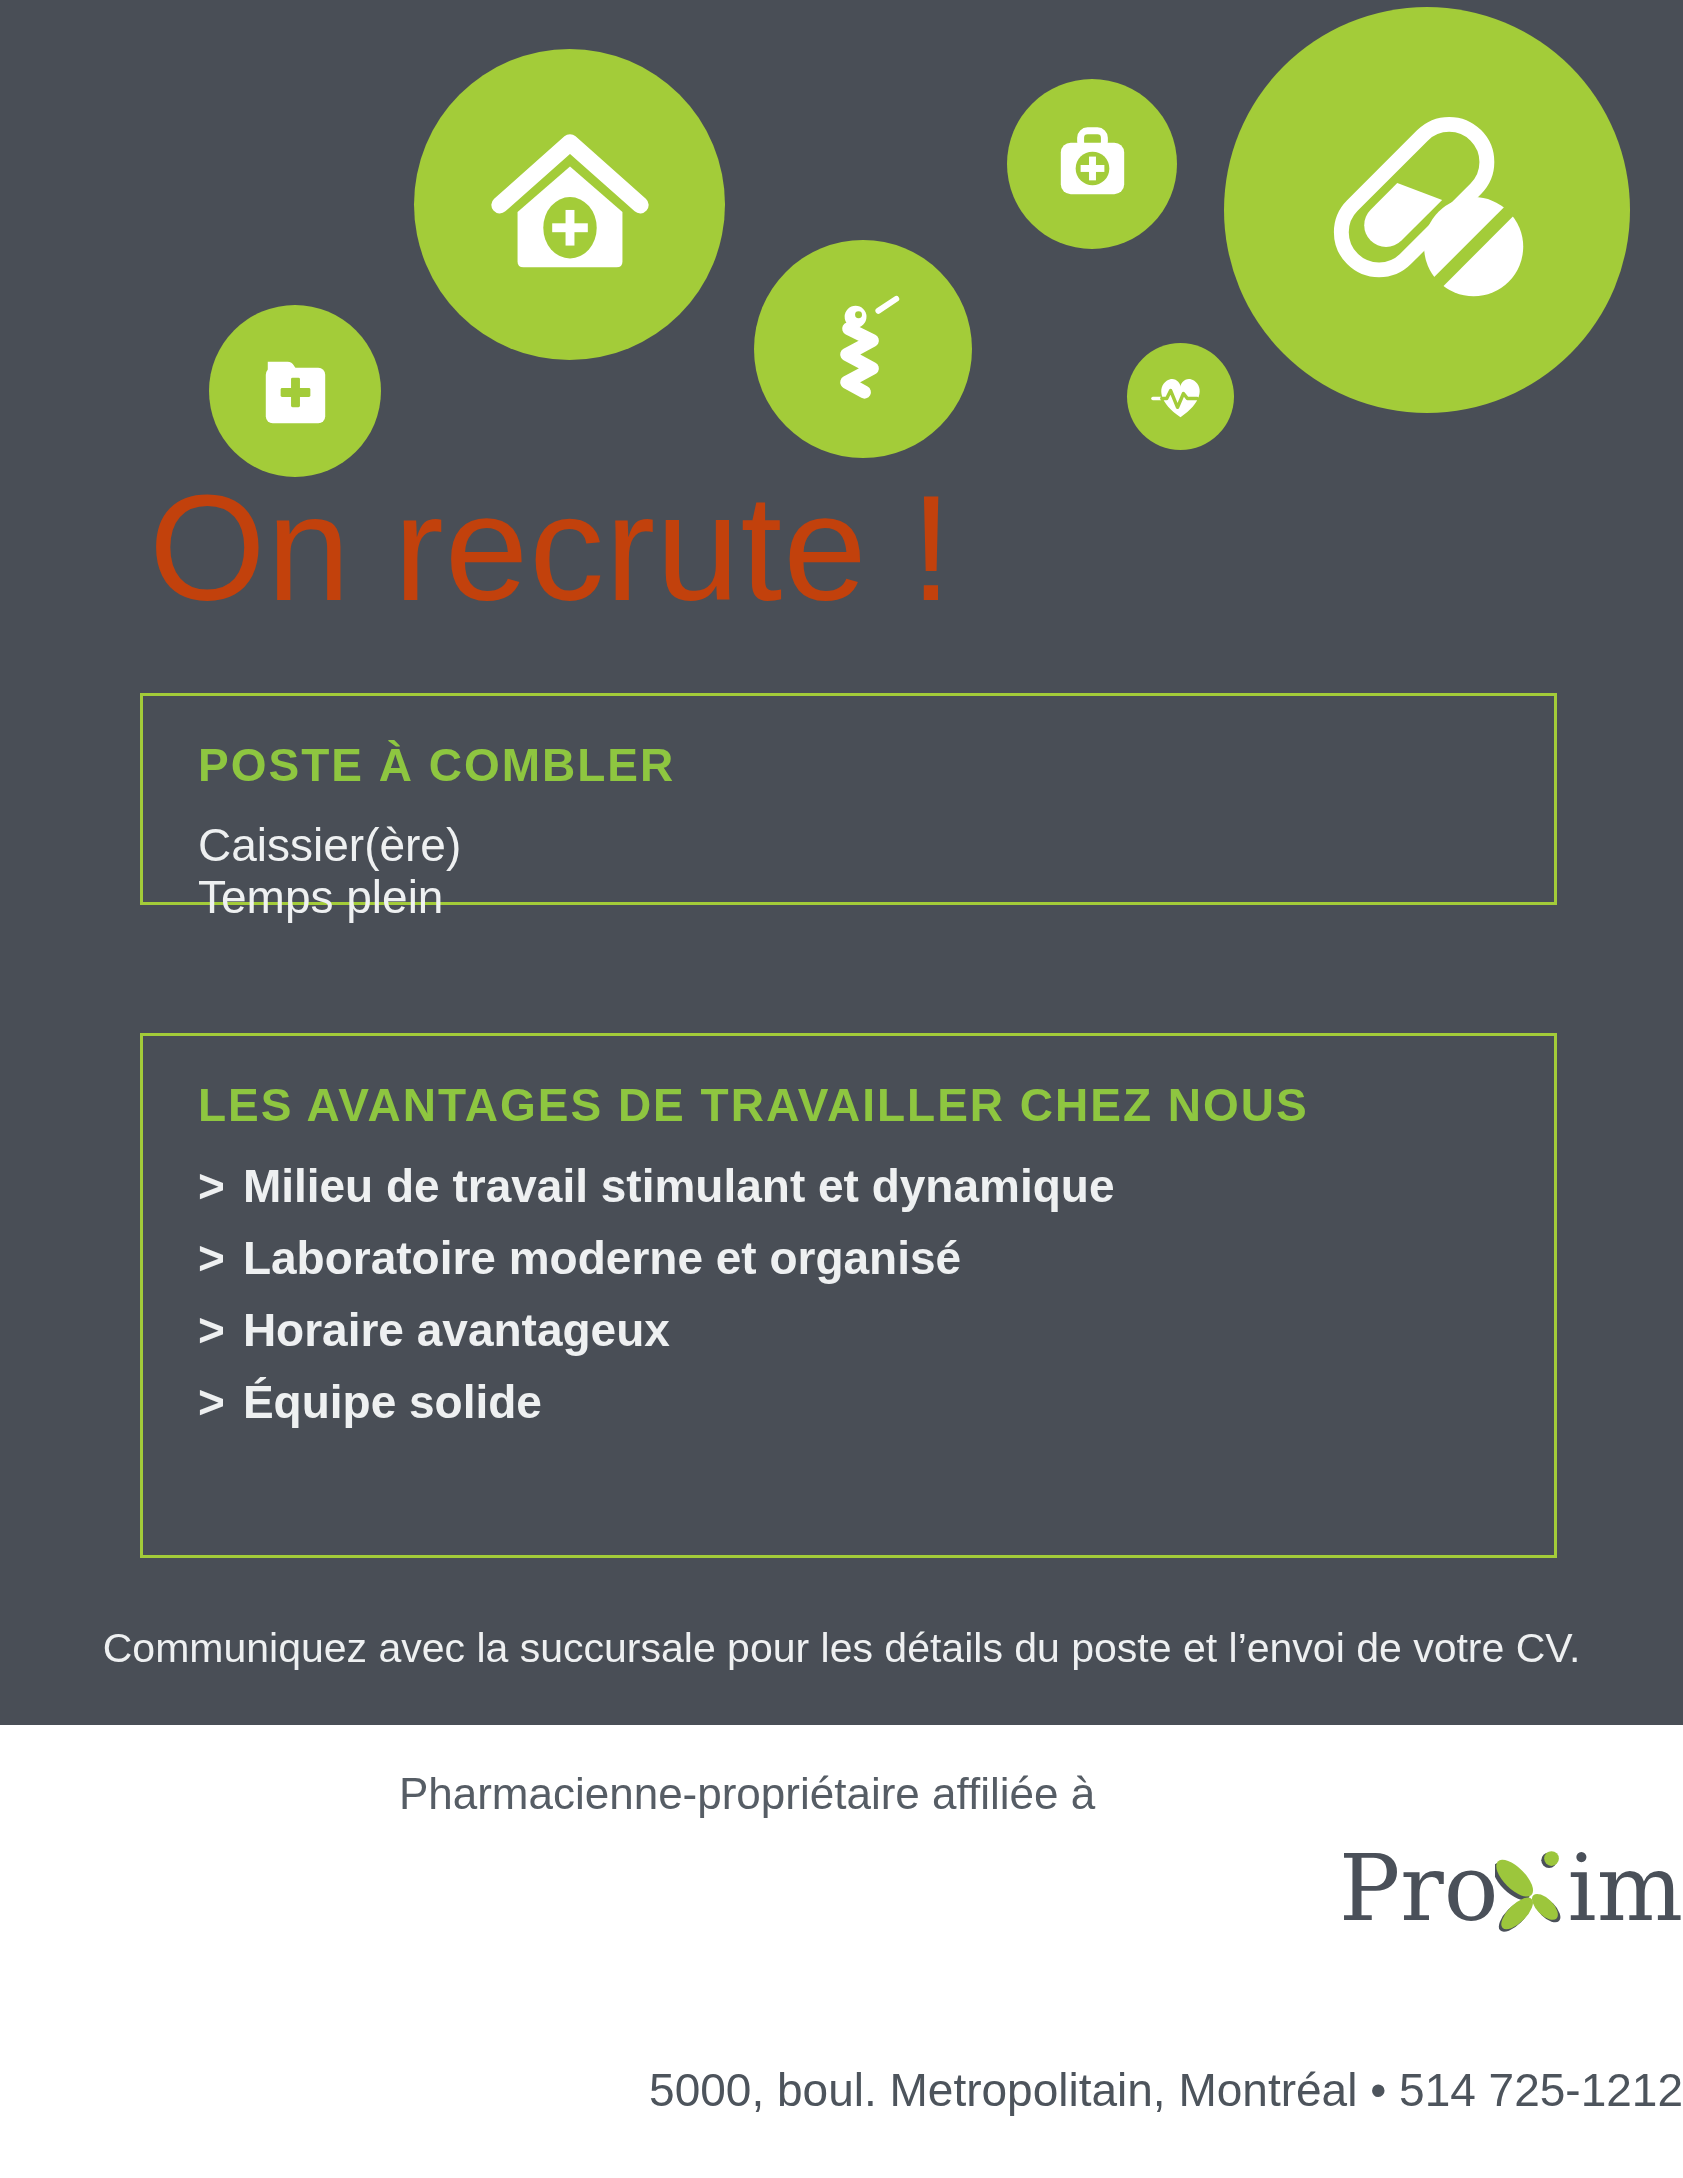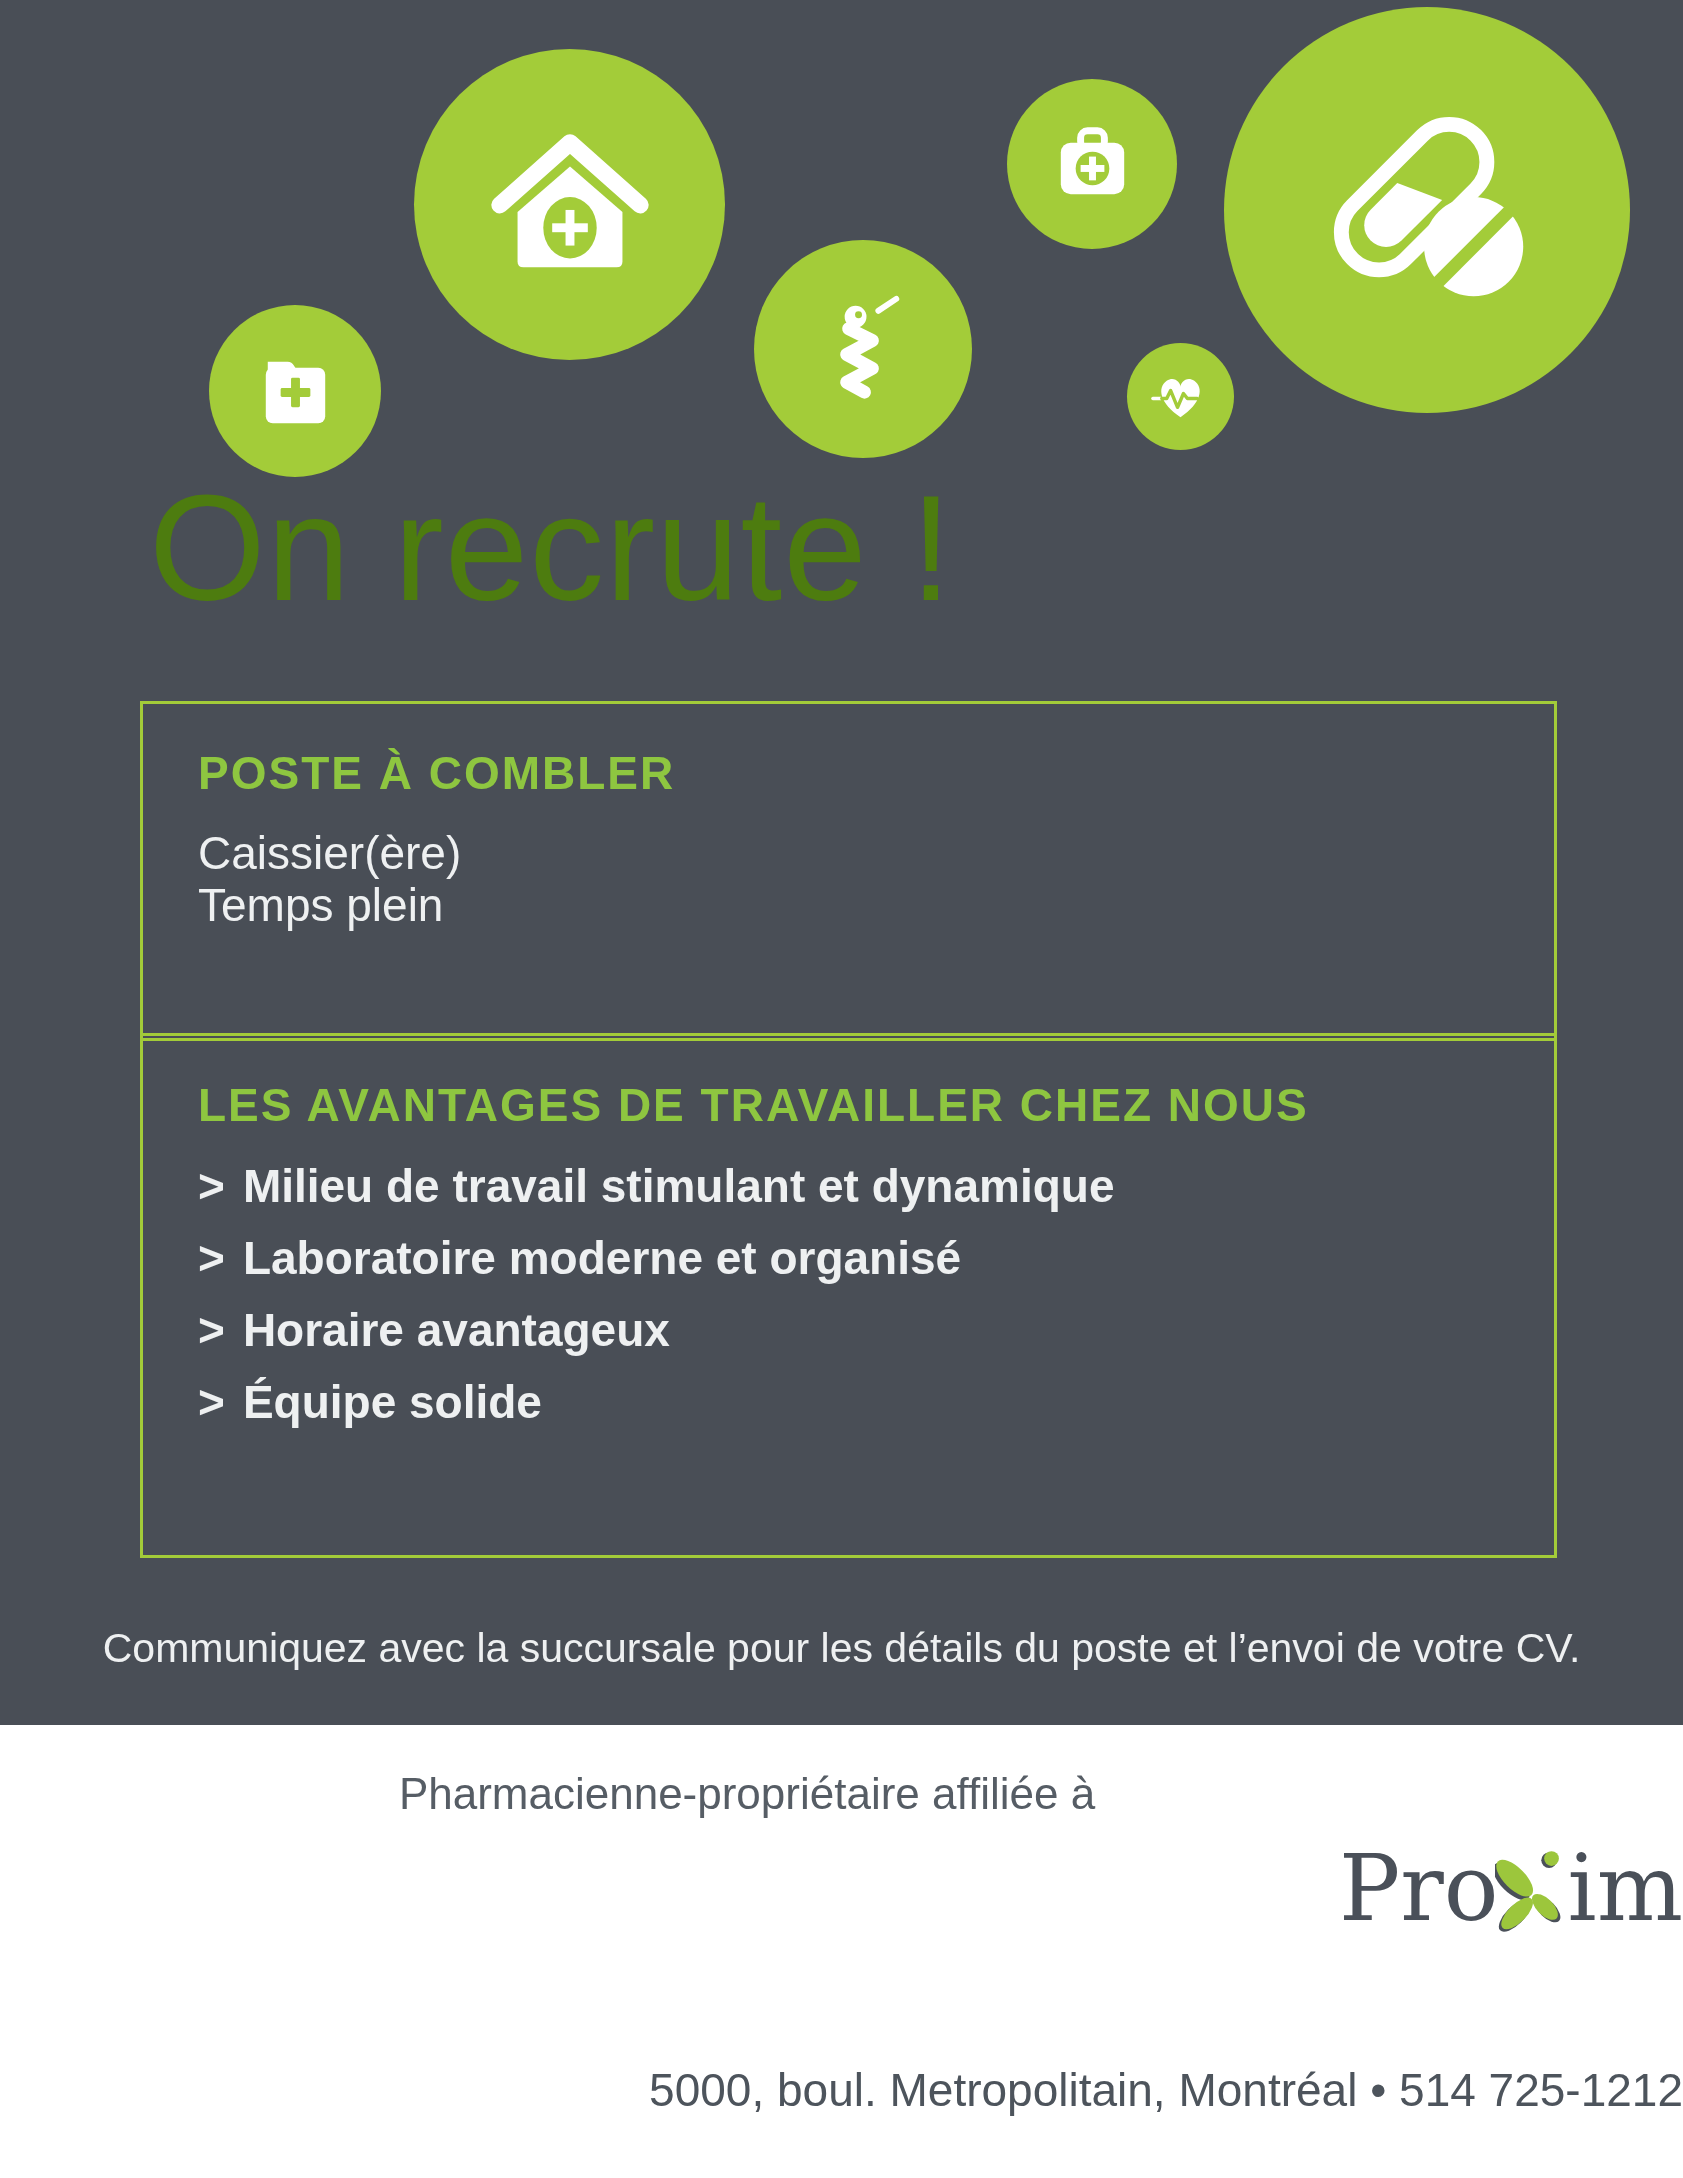--- a/index.html
+++ b/index.html
@@ -10,28 +10,28 @@
   .dark-panel {
     position:absolute; left:0; top:0; width:1683px; height:1725px;
     background:#494e56;
   }
   .circle {
     position:absolute; border-radius:50%; background:#a3cc39;
     display:flex; align-items:center; justify-content:center;
   }
   .poster-title {
     position:absolute; left:149px; top:473px;
-    font-size:150px; line-height:1; font-weight:300; color:#4d7c0f;
+    font-size:150px; line-height:1; font-weight:300; color:#c2410c;
     letter-spacing:1px; white-space:nowrap;
   }
   .info-box {
     position:absolute; left:140px; width:1417px;
     border:3px solid #a3cc39; box-sizing:border-box;
   }
-  .box-position { top:693px; height:340px;margin-top:8px; }
+  .box-position { top:693px; height:212px; }
   .box-benefits { top:1033px; height:525px; }
   .box-heading {
     position:absolute; left:55px; top:46px;
     font-size:46px; line-height:1; font-weight:bold; color:#8ec640;
     letter-spacing:2px; white-space:nowrap;
   }
   .box-lines {
     position:absolute; left:55px; top:123px;
     font-size:46px; line-height:52px; font-weight:300; color:#eef0f1;
   }

